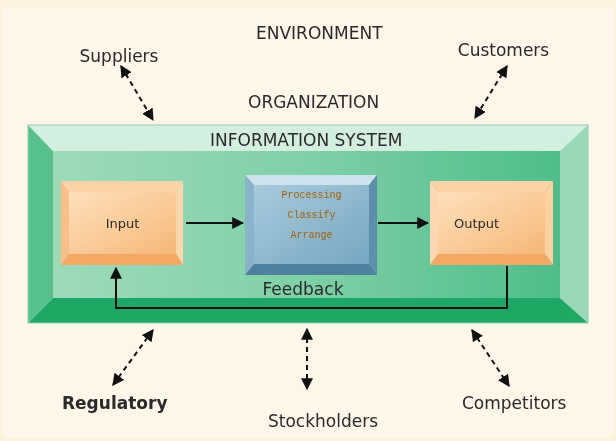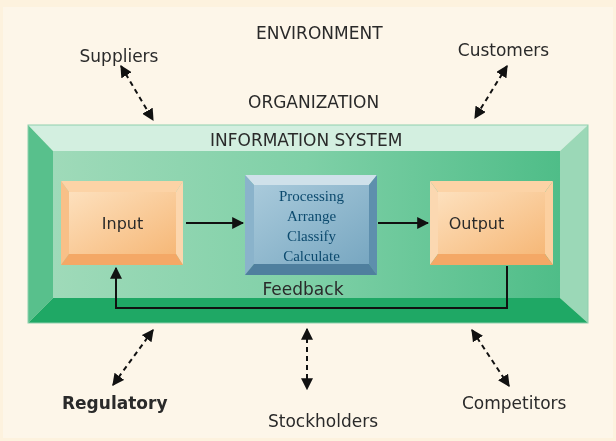--- a/index.html
+++ b/index.html
@@ -1,22 +1,22 @@
 <!DOCTYPE html>
 <html><head>
 <meta charset="utf-8">
 <style>
   html, body { margin:0; padding:0; }
   body { width:616px; height:441px; background:#fdf2de; position:relative; overflow:hidden;
          font-family:"DejaVu Sans", "Liberation Sans", sans-serif; color:#2a2a2a; }
   .panel { position:absolute; left:3px; top:7px; width:610px; height:431px; background:#fdf6e9; }
   .lbl { position:absolute; font-size:17px; text-align:center; white-space:nowrap; line-height:17px; }
   svg.frame { position:absolute; left:0; top:0; }
-  .box-text { position:absolute; text-align:center; font-size:16px; line-height:20px; }
-  .proc-text { color:#0c4a6e; font-family:Liberation Serif, serif; font-size:15px; }
+  .box-text { position:absolute; text-align:center; font-size:13px; line-height:20px; }
+  .proc-text { color:#a16207; font-family:Liberation Mono, monospace; font-size:10px; }
 </style>
 </head>
 <body>
 
 <div class="panel"></div>
 
 <svg class="frame" width="616" height="441">
   <defs>
     <linearGradient id="innerFace" x1="0" y1="0" x2="1" y2="0">
       <stop offset="0" stop-color="#9fdab9"></stop>
@@ -84,23 +84,22 @@
 <div class="lbl" style="left:74px; top:48px; width:90px;">Suppliers</div>
 <div class="lbl" style="left:456px; top:42px; width:95px;">Customers</div>
 <div class="lbl" style="left:248px; top:94px; width:112px;">ORGANIZATION</div>
 <div class="lbl" style="left:210px; top:132px; width:180px;">INFORMATION SYSTEM</div>
 
 <div class="box-text" style="left:69px; top:214px; width:107px;">Input</div>
 <div class="box-text" style="left:423px; top:214px; width:107px;">Output</div>
 
 <div class="box-text proc-text" style="left:254px; top:186px; width:115px;">
   <div>Processing</div>
+  <div>Classify</div>
   <div>Arrange</div>
-  <div>Classify</div>
-  <div>Calculate</div>
 </div>
 
 <div class="lbl" style="left:253px; top:281px; width:100px;">Feedback</div>
 
 <div class="lbl" style="left:62px; top:395px; width:98px;font-weight:bold;">
   <div>Regulatory</div>
 </div>
 <div class="lbl" style="left:268px; top:395px; width:110px;margin-top:18px;">Stockholders</div>
 <div class="lbl" style="left:462px; top:395px; width:100px;">Competitors</div>
 

